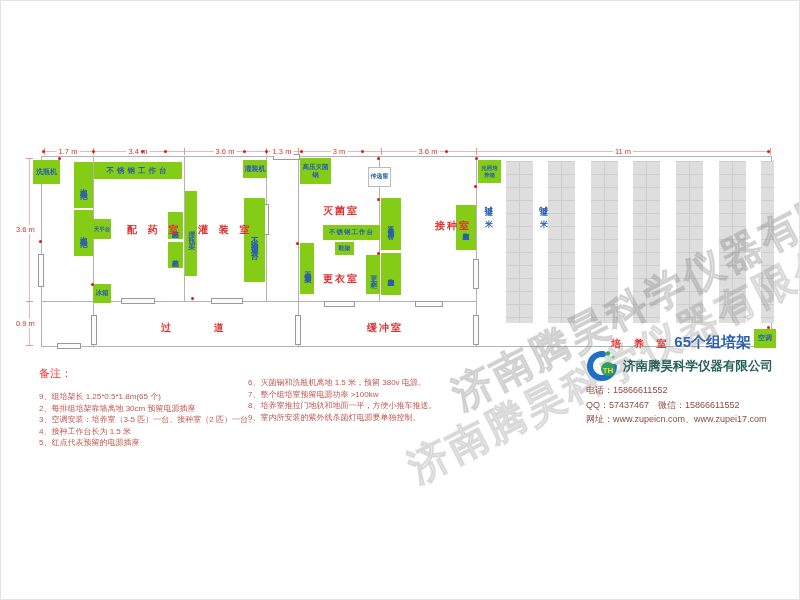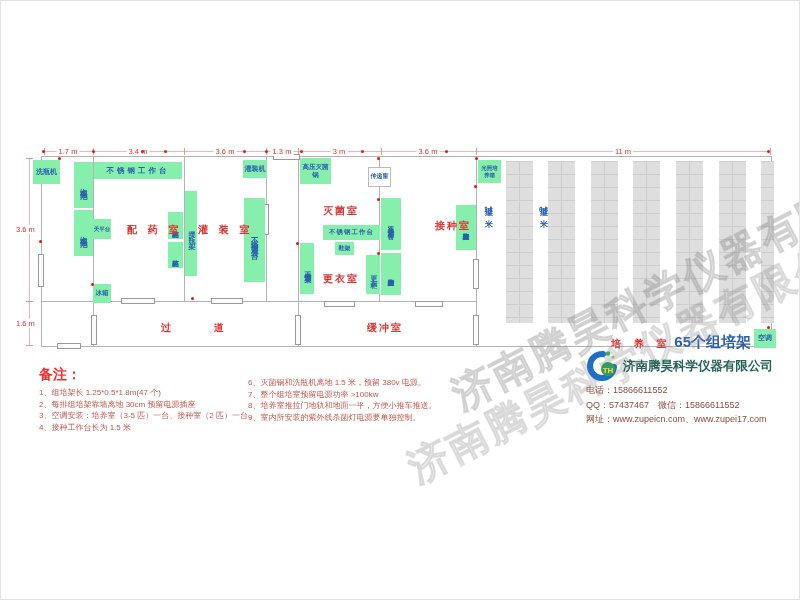--- a/index.html
+++ b/index.html
@@ -1,19 +1,19 @@
 <!DOCTYPE html>
 <html><head>
 <meta charset="utf-8">
 <style>
   html,body{margin:0;padding:0;background:#fff;}
   #app{position:relative;width:800px;height:600px;background:#fff;overflow:hidden;
        font-family:"Liberation Sans","DejaVu Sans",sans-serif;box-sizing:border-box;border:1px solid #e2e2e2;}
   .wall{position:absolute;background:#b3b3b3;}
-  .box{position:absolute;background:#86efac;color:#2b5fae;font-weight:bold;font-size:7.5px;
+  .box{position:absolute;background:#84cc16;color:#2b5fae;font-weight:bold;font-size:7.5px;
        display:flex;align-items:center;justify-content:center;text-align:center;line-height:1.25;z-index:2;}
   .v{writing-mode:vertical-rl;text-orientation:upright;letter-spacing:2px;}
   .white{background:#fff;border:1px solid #bbb;}
   .roomlbl{position:absolute;color:#e03131;font-weight:bold;font-size:10px;white-space:nowrap;z-index:3;}
   .dimline{position:absolute;background:#efb6b6;z-index:1;}
   .tick{position:absolute;background:#e59595;z-index:1;}
   .dim{position:absolute;color:#e03131;font-size:7.5px;background:#fff;padding:0 2px;white-space:nowrap;
        transform:translateX(-50%);z-index:3;}
   .dimL{position:absolute;color:#e03131;font-size:7.5px;background:#fff;white-space:nowrap;z-index:3;}
   .door{position:absolute;background:#fbfbfb;border:1px solid #9a9a9a;z-index:2;box-sizing:border-box;}
@@ -21,21 +21,21 @@
   .shelf{position:absolute;top:160px;height:162px;width:27px;background-color:#dedede;z-index:1;
     background-image:repeating-linear-gradient(to bottom,#cdcdcd 0 1px,transparent 1px 13px),
                      linear-gradient(to right,transparent 0 13px,#cdcdcd 13px 14px,transparent 14px);}
   .aisle{position:absolute;color:#2b5fae;font-weight:bold;font-size:8px;writing-mode:vertical-rl;
          text-orientation:upright;letter-spacing:3px;z-index:3;}
   .tcu{text-combine-upright:all;}
   .wm{position:absolute;white-space:nowrap;font-weight:bold;font-size:40px;letter-spacing:3px;
       color:rgba(135,135,135,0.13);-webkit-text-stroke:1px rgba(135,135,135,0.30);
       transform:rotate(-27deg);transform-origin:left top;z-index:6;pointer-events:none;}
   .notes{position:absolute;left:38px;top:365px;z-index:3;}
-  .note-title{color:#ff2a2a;font-weight:bold;font-size:14px;margin-bottom:3px;}
+  .note-title{color:#ff2a2a;font-weight:normal;font-size:11px;margin-bottom:10px;}
   .note{color:#bf554c;font-size:8px;line-height:11.5px;white-space:nowrap;}
   .notes2{position:absolute;left:247px;top:376px;z-index:3;}
   .company{position:absolute;left:585px;top:349px;z-index:7;}
   .cname{position:absolute;left:37px;top:8px;color:#266156;font-weight:bold;font-size:12.5px;white-space:nowrap;}
   .cline{color:#8d4a3f;font-size:9px;line-height:14.5px;white-space:nowrap;}
   .clines{position:absolute;left:0px;top:33px;}
 </style>
 </head>
 <body>
 
@@ -56,21 +56,21 @@
   <div class="dim" style="left:281px;top:146px;">1.3 m</div>
   <div class="dim" style="left:338px;top:146px;">3 m</div>
   <div class="dim" style="left:427px;top:146px;">3.6 m</div>
   <div class="dim" style="left:622px;top:146px;">11 m</div>
 
   <div class="dimline" style="left:28px;top:157px;width:1px;height:188px;"></div>
   <div class="tick" style="left:25px;top:157px;width:7px;height:1px;"></div>
   <div class="tick" style="left:25px;top:300px;width:7px;height:1px;"></div>
   <div class="tick" style="left:25px;top:344px;width:7px;height:1px;"></div>
   <div class="dimL" style="left:15px;top:224px;">3.6 m</div>
-  <div class="dimL" style="left:15px;top:318px;">1.6 m</div>
+  <div class="dimL" style="left:15px;top:318px;">0.9 m</div>
 
   <div class="wall" style="left:40px;top:155px;width:730px;height:1px;"></div>
   <div class="wall" style="left:40px;top:345px;width:731px;height:1px;"></div>
   <div class="wall" style="left:40px;top:155px;width:1px;height:190px;"></div>
   <div class="wall" style="left:770px;top:155px;width:1px;height:190px;"></div>
   <div class="wall" style="left:92px;top:155px;width:1px;height:190px;"></div>
   <div class="wall" style="left:183px;top:155px;width:1px;height:145px;"></div>
   <div class="wall" style="left:265px;top:155px;width:1px;height:145px;"></div>
   <div class="wall" style="left:297px;top:155px;width:1px;height:190px;"></div>
   <div class="wall" style="left:378px;top:155px;width:1px;height:145px;"></div>
@@ -161,24 +161,25 @@
   <div class="dot" style="left:376px;top:251px;"></div>
   <div class="dot" style="left:473px;top:184px;"></div>
   <div class="dot" style="left:766px;top:325px;"></div>
   <div class="dot" style="left:190px;top:296px;"></div>
 
   <div class="wm" style="left:442px;top:372px;">济南腾昊科学仪器有限公司</div>
   <div class="wm" style="left:398px;top:445px;opacity:.8;">济南腾昊科学仪器有限公司</div>
 
   <div class="notes">
     <div class="note-title">备注：</div>
-    <div class="note">1、组培架长 1.25*0.5*1.8m(47 个)</div>
+    <div class="note">9、组培架长 1.25*0.5*1.8m(65 个)</div>
     <div class="note">2、每排组培架靠墙离地 30cm 预留电源插座</div>
     <div class="note">3、空调安装：培养室（3-5 匹）一台、接种室（2 匹）一台。</div>
     <div class="note">4、接种工作台长为 1.5 米</div>
+    <div class="note">5、红点代表预留的电源插座</div>
   </div>
   <div class="notes2">
     <div class="note">6、灭菌锅和洗瓶机离地 1.5 米，预留 380v 电源。</div>
     <div class="note">7、整个组培室预留电源功率 &gt;100kw</div>
     <div class="note">8、培养室推拉门地轨和地面一平，方便小推车推送。</div>
     <div class="note">9、室内所安装的紫外线杀菌灯电源要单独控制。</div>
   </div>
 
   <div class="company" style="width:210px;height:75px;">
     <svg width="32" height="32" viewBox="0 0 32 32" style="position:absolute;left:0;top:0;">

